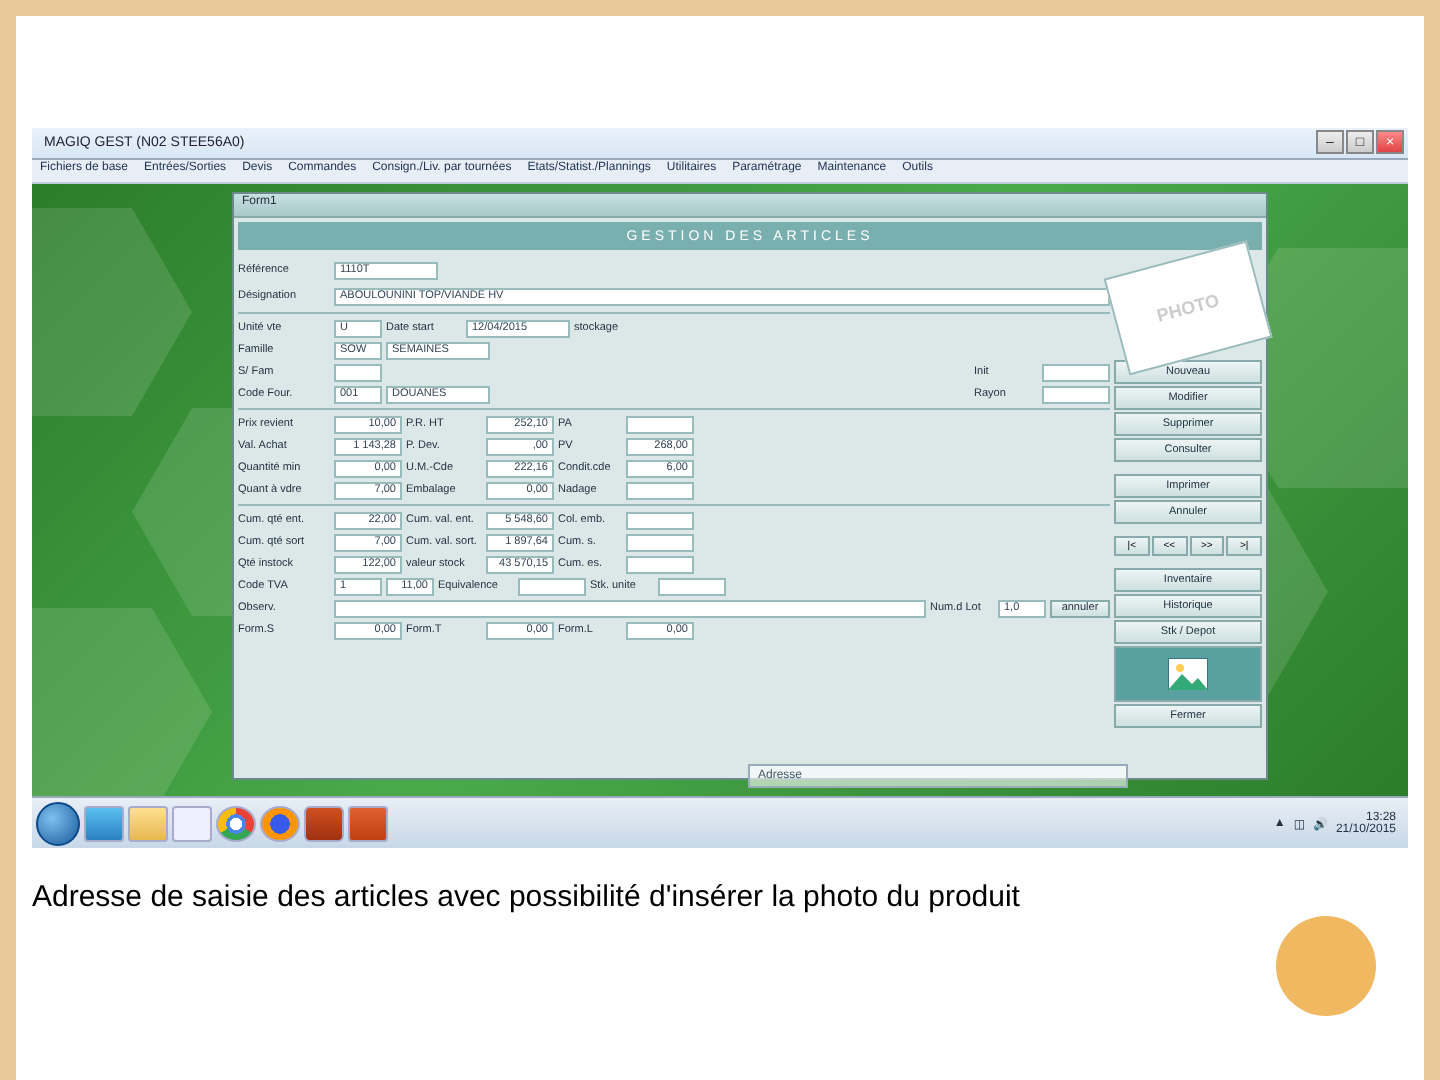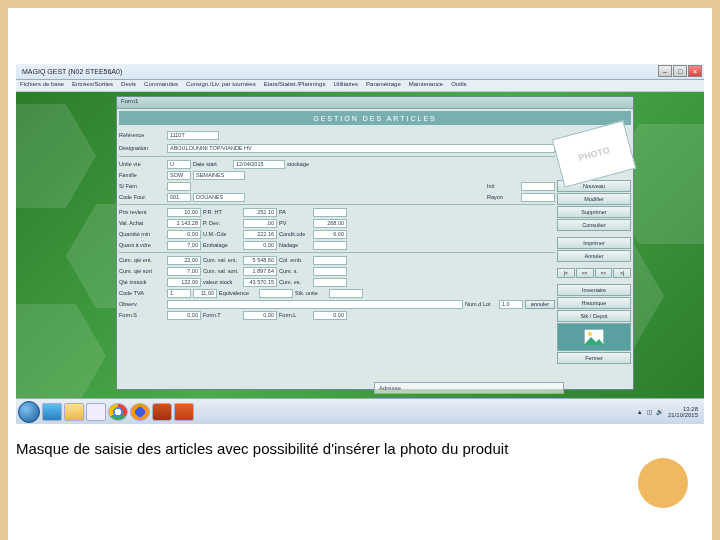--- a/index.html
+++ b/index.html
@@ -272,14 +272,14 @@
       <span>◫</span>
       <span>🔊</span>
       <div style="text-align:right;line-height:1">
         <div>13:28</div>
         <div>21/10/2015</div>
       </div>
     </div>
   </div>
 </div>
 
-<div class="caption">Masque de saisie des articles avec possibilité d'insérer la photo du produit</div>
+<div class="caption">Adresse de saisie des articles avec possibilité d'insérer la photo du produit</div>
 <div class="circle-accent"></div>
 
 </body></html>

